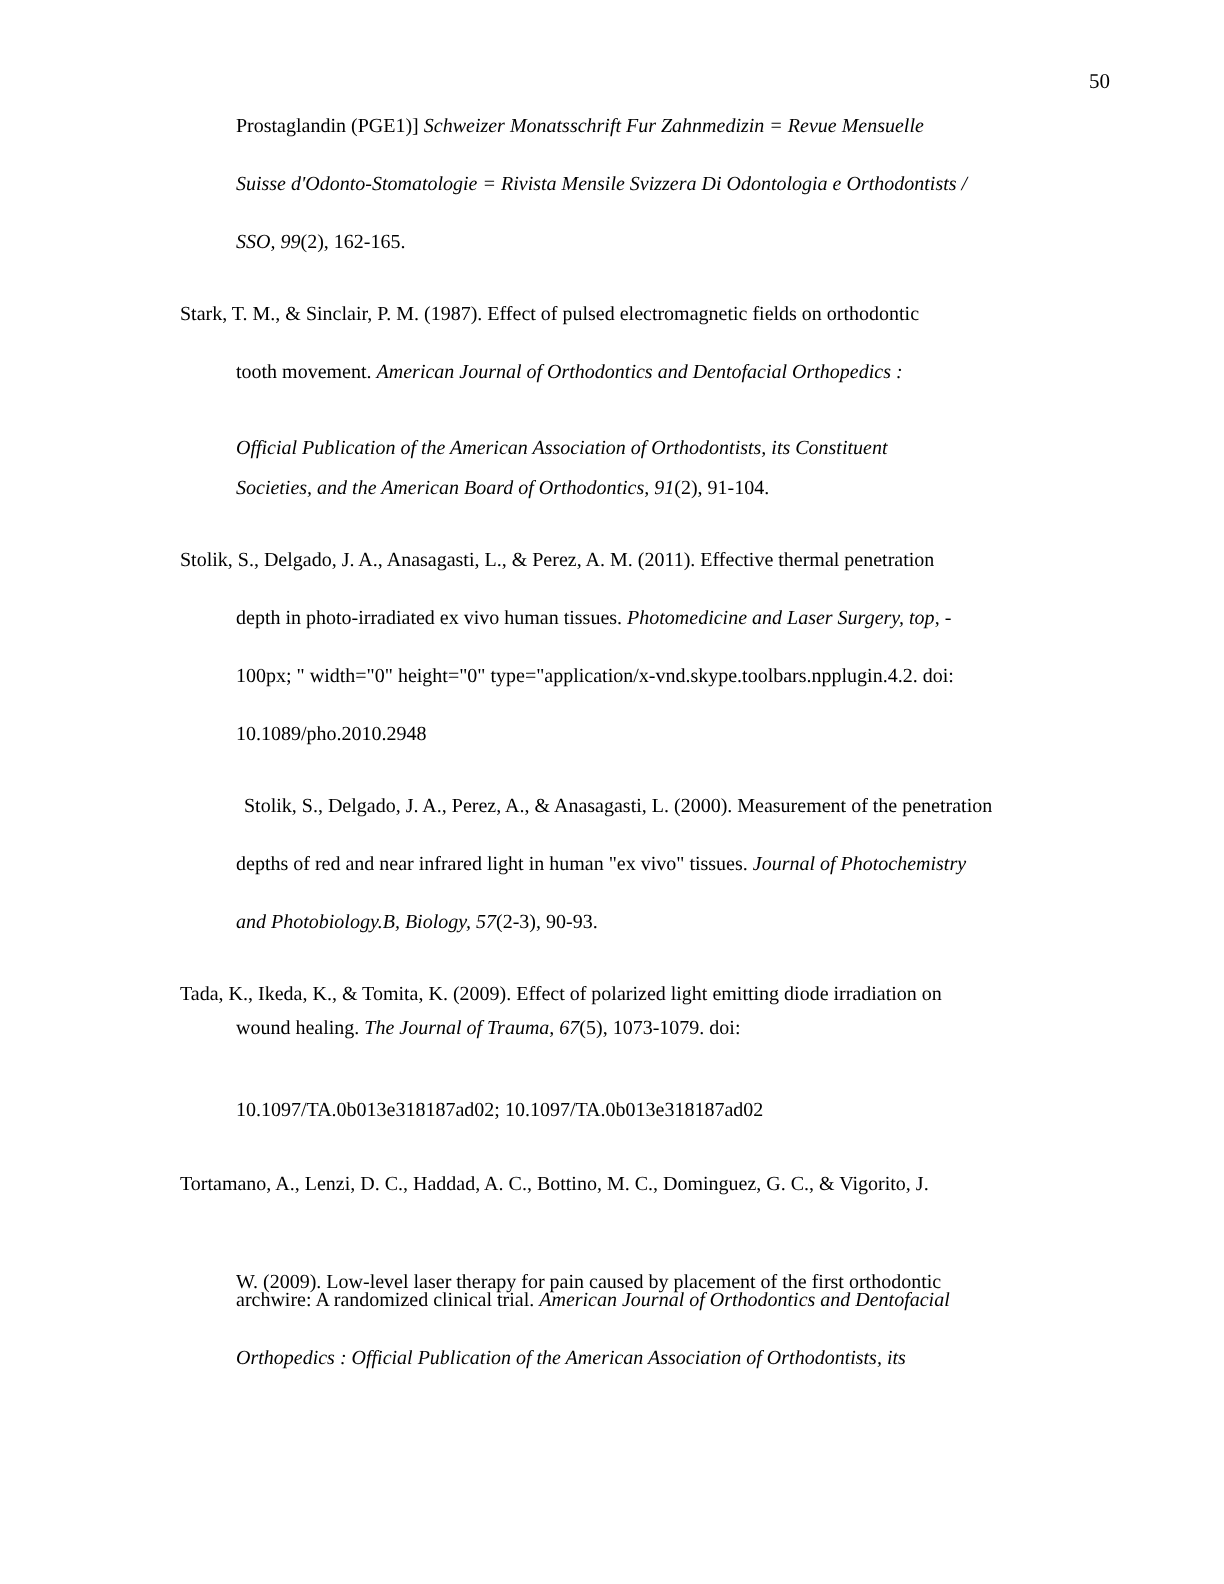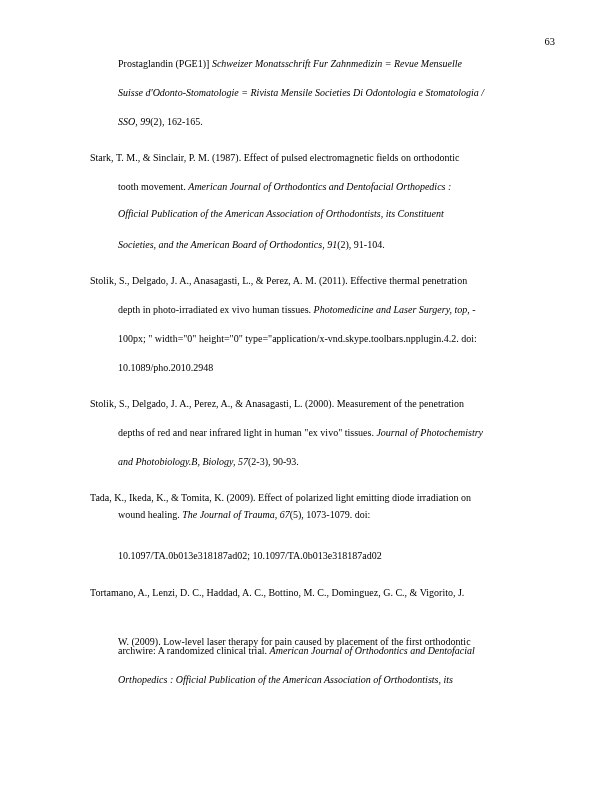--- a/index.html
+++ b/index.html
@@ -7,41 +7,41 @@
          font-family: "Liberation Serif", serif; color: #000; }
   .page-num { position: absolute; top: 36px; right: 57px; font-size: 10.5px; }
   .line { position: absolute; font-size: 10px; white-space: nowrap; line-height: 14px; }
   .l0 { left: 90px; }
   .l1 { left: 118px; }
   i { font-style: italic; }
 </style>
 </head>
 <body>
 
-<div class="page-num">63</div>
+<div class="page-num">50</div>
 <div id="refs">
     <div>
       <div class="line l1" style="top: 57px;"><span>Prostaglandin (PGE1)] </span><i>Schweizer Monatsschrift Fur Zahnmedizin = Revue Mensuelle</i></div>
-      <div class="line l1" style="top: 86px;"><i>Suisse d'Odonto-Stomatologie = Rivista Mensile Societies Di Odontologia e Stomatologia /</i></div>
+      <div class="line l1" style="top: 86px;"><i>Suisse d'Odonto-Stomatologie = Rivista Mensile Svizzera Di Odontologia e Orthodontists /</i></div>
       <div class="line l1" style="top: 115px;"><i>SSO, 99</i><span>(2), 162-165.</span></div>
     </div>
     <div>
       <div class="line l0" style="top: 151px;"><span>Stark, T. M., &amp; Sinclair, P. M. (1987). Effect of pulsed electromagnetic fields on orthodontic</span></div>
       <div class="line l1" style="top: 180px; text-align: center;"><span>tooth movement. </span><i>American Journal of Orthodontics and Dentofacial Orthopedics :</i></div>
-      <div class="line l1" style="top: 207px;"><i>Official Publication of the American Association of Orthodontists, its Constituent</i></div>
+      <div class="line l1" style="top: 218px;"><i>Official Publication of the American Association of Orthodontists, its Constituent</i></div>
       <div class="line l1" style="top: 238px;"><i>Societies, and the American Board of Orthodontics, 91</i><span>(2), 91-104.</span></div>
     </div>
     <div>
       <div class="line l0" style="top: 274px;"><span>Stolik, S., Delgado, J. A., Anasagasti, L., &amp; Perez, A. M. (2011). Effective thermal penetration</span></div>
       <div class="line l1" style="top: 303px;"><span>depth in photo-irradiated ex vivo human tissues. </span><i>Photomedicine and Laser Surgery, top</i><span>, -</span></div>
       <div class="line l1" style="top: 332px;"><span>100px; " width="0" height="0" type="application/x-vnd.skype.toolbars.npplugin.4.2. doi:</span></div>
       <div class="line l1" style="top: 361px; text-align: center;"><span>10.1089/pho.2010.2948</span></div>
     </div>
     <div>
-      <div class="line l0" style="top: 397px;"><span>Stolik, S., Delgado, J. A., Perez, A., &amp; Anasagasti, L. (2000). Measurement of the penetration</span></div>
+      <div class="line l0" style="top: 397px; margin-left: 32px;"><span>Stolik, S., Delgado, J. A., Perez, A., &amp; Anasagasti, L. (2000). Measurement of the penetration</span></div>
       <div class="line l1" style="top: 426px;"><span>depths of red and near infrared light in human "ex vivo" tissues. </span><i>Journal of Photochemistry</i></div>
       <div class="line l1" style="top: 455px;"><i>and Photobiology.B, Biology, 57</i><span>(2-3), 90-93.</span></div>
     </div>
     <div>
       <div class="line l0" style="top: 491px;"><span>Tada, K., Ikeda, K., &amp; Tomita, K. (2009). Effect of polarized light emitting diode irradiation on</span></div>
       <div class="line l1" style="top: 508px;"><span>wound healing. </span><i>The Journal of Trauma, 67</i><span>(5), 1073-1079. doi:</span></div>
       <div class="line l1" style="top: 549px;"><span>10.1097/TA.0b013e318187ad02; 10.1097/TA.0b013e318187ad02</span></div>
     </div>
     <div>
       <div class="line l0" style="top: 586px;"><span>Tortamano, A., Lenzi, D. C., Haddad, A. C., Bottino, M. C., Dominguez, G. C., &amp; Vigorito, J.</span></div>

